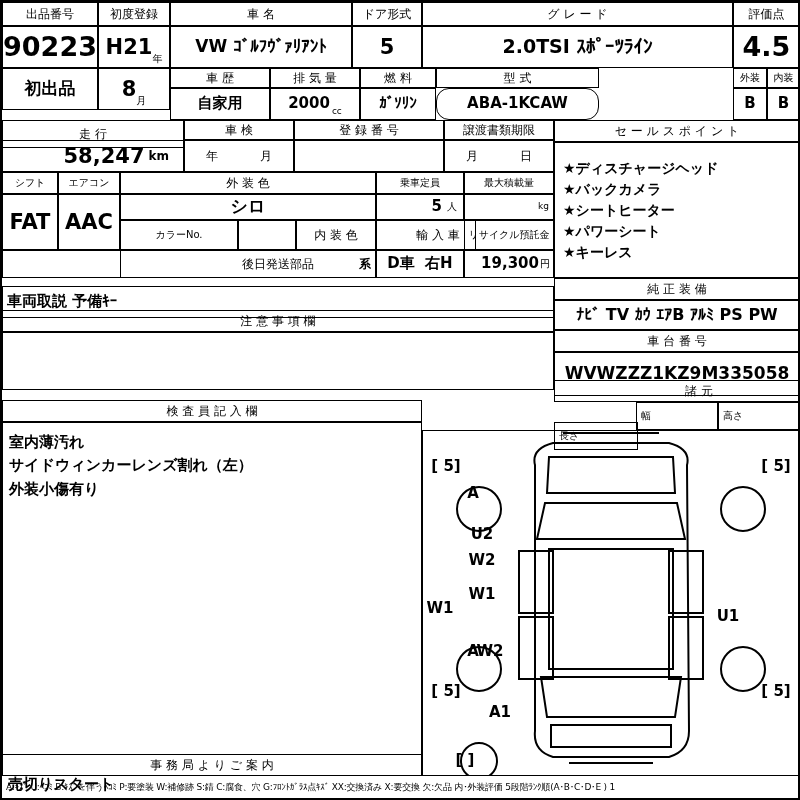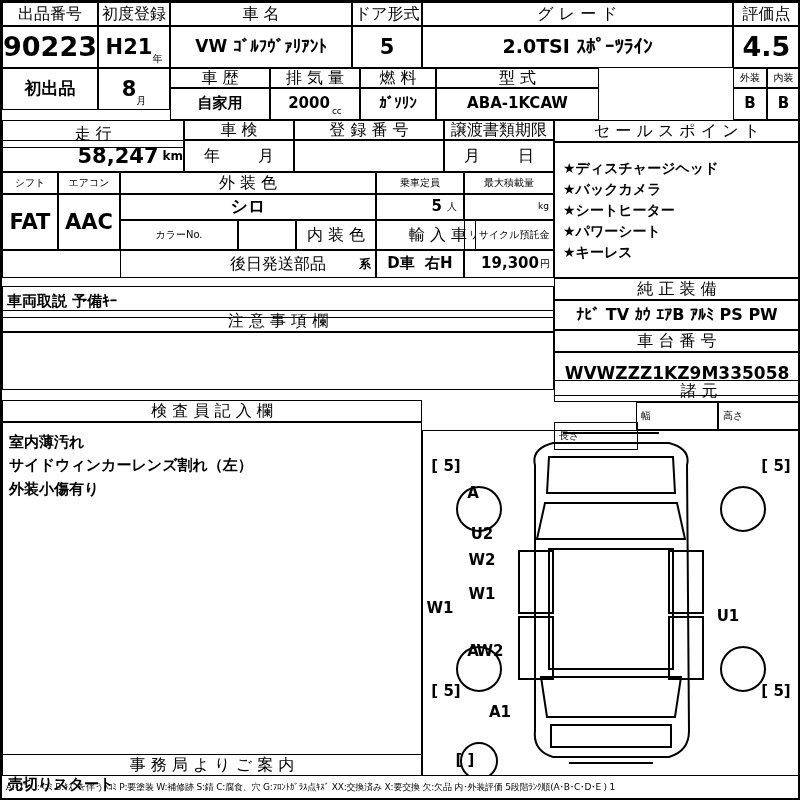--- a/index.html
+++ b/index.html
@@ -1,20 +1,20 @@
 <!DOCTYPE html>
 <html><head>
 <meta charset="utf-8">
 <style>
   html,body{margin:0;padding:0;background:#fff;}
   body{width:800px;height:800px;font-family:"DejaVu Sans","Liberation Sans",sans-serif;color:#000;}
   #sheet{position:relative;width:800px;height:800px;box-sizing:border-box;border:2px solid #000;}
   .cell{position:absolute;box-sizing:border-box;border:1px solid #000;display:flex;align-items:center;justify-content:center;overflow:hidden;text-align:center;line-height:1.05;}
   .nb{border:none;}
-  .lbl{font-size:16px;}
+  .lbl{font-size:12px;}
   .lbl9{font-size:10px;}
   .big{font-size:27px;font-weight:bold;}
   .big2{font-size:21px;font-weight:bold;}
   .med{font-size:17px;font-weight:bold;}
   .med2{font-size:15px;font-weight:bold;}
   .sml{font-size:12px;font-weight:bold;}
   .left{justify-content:flex-start;padding-left:4px;text-align:left;}
   .col{flex-direction:column;}
   .sp{font-size:14px;font-weight:bold;line-height:1.5;}
   .notes{font-size:15px;font-weight:bold;line-height:1.55;}
@@ -54,33 +54,33 @@
   <div class="cell lbl" style="left:268px;top:66px;width:90px;height:20px;">排 気 量</div>
   <div class="cell lbl" style="left:358px;top:66px;width:76px;height:20px;">燃 料</div>
   <div class="cell lbl" style="left:434px;top:66px;width:163px;height:20px;">型 式</div>
 
   <div class="cell med2" style="left:168px;top:86px;width:100px;height:32px;">自家用</div>
   <div class="cell" style="left:268px;top:86px;width:90px;height:32px;">
     <span class="med2">2000</span>
       <span class="sub" style="align-self:flex-end;padding-bottom:3px;padding-left:2px;">cc</span>
   </div>
   <div class="cell med2" style="left:358px;top:86px;width:76px;height:32px;">ｶﾞｿﾘﾝ</div>
-  <div class="cell med2" style="left:434px;top:86px;width:163px;height:32px;">ABA-1KCAW</div>
+  <div class="cell med2" style="left:434px;top:86px;width:163px;height:32px;border-radius:13px;">ABA-1KCAW</div>
 
   <div class="cell lbl9" style="left:731px;top:66px;width:34px;height:20px;">外装</div>
   <div class="cell lbl9" style="left:765px;top:66px;width:33px;height:20px;">内装</div>
   <div class="cell med2" style="left:731px;top:86px;width:34px;height:32px;">B</div>
   <div class="cell med2" style="left:765px;top:86px;width:33px;height:32px;">B</div>
 
   <div class="cell lbl" style="left:0;top:118px;width:182px;height:28px;">走 行</div>
   <div class="cell lbl" style="left:182px;top:118px;width:110px;height:20px;">車 検</div>
   <div class="cell lbl" style="left:292px;top:118px;width:150px;height:20px;">登 録 番 号</div>
   <div class="cell lbl" style="left:442px;top:118px;width:110px;height:20px;">譲渡書類期限</div>
 
-  <div class="cell" style="left:0;top:138px;width:182px;height:32px;justify-content:flex-end;padding-right:0;">
+  <div class="cell" style="left:0;top:138px;width:182px;height:32px;justify-content:flex-end;padding-right:14px;">
     <span class="big2">58,247</span>
       <span class="sml" style="padding-left:4px;">km</span>
   </div>
   <div class="cell" style="left:182px;top:138px;width:110px;height:32px;justify-content:space-around;">
     <span class="lbl">年</span>
     <span class="lbl">月</span>
   </div>
   <div class="cell" style="left:292px;top:138px;width:150px;height:32px;"></div>
   <div class="cell" style="left:442px;top:138px;width:110px;height:32px;justify-content:space-around;">
     <span class="lbl">月</span>

